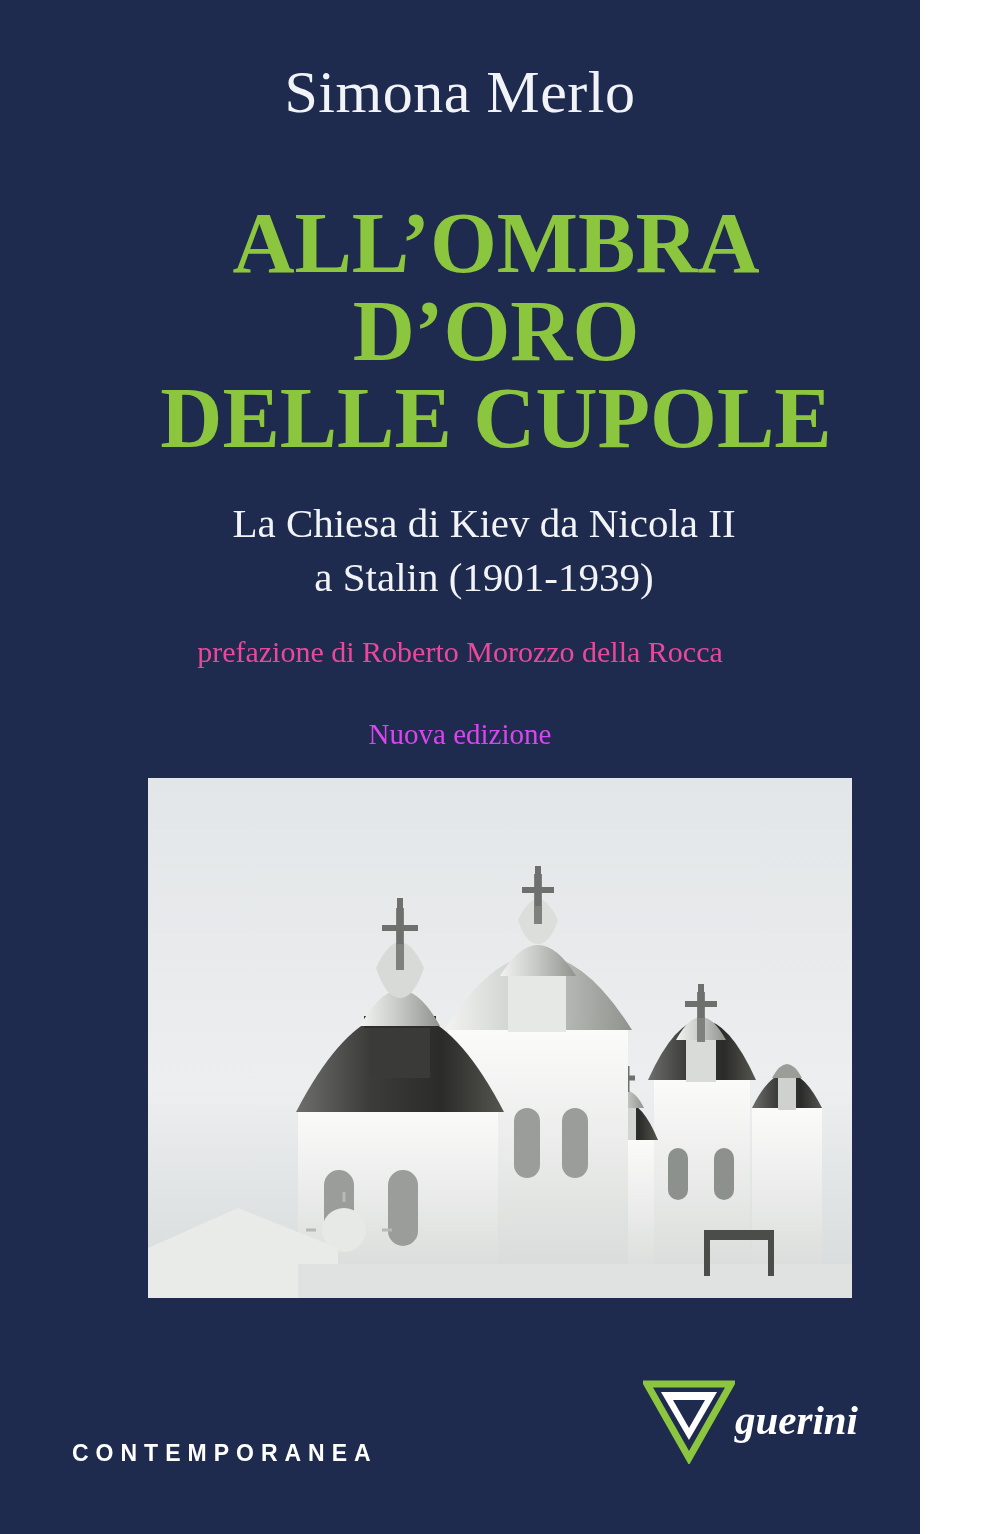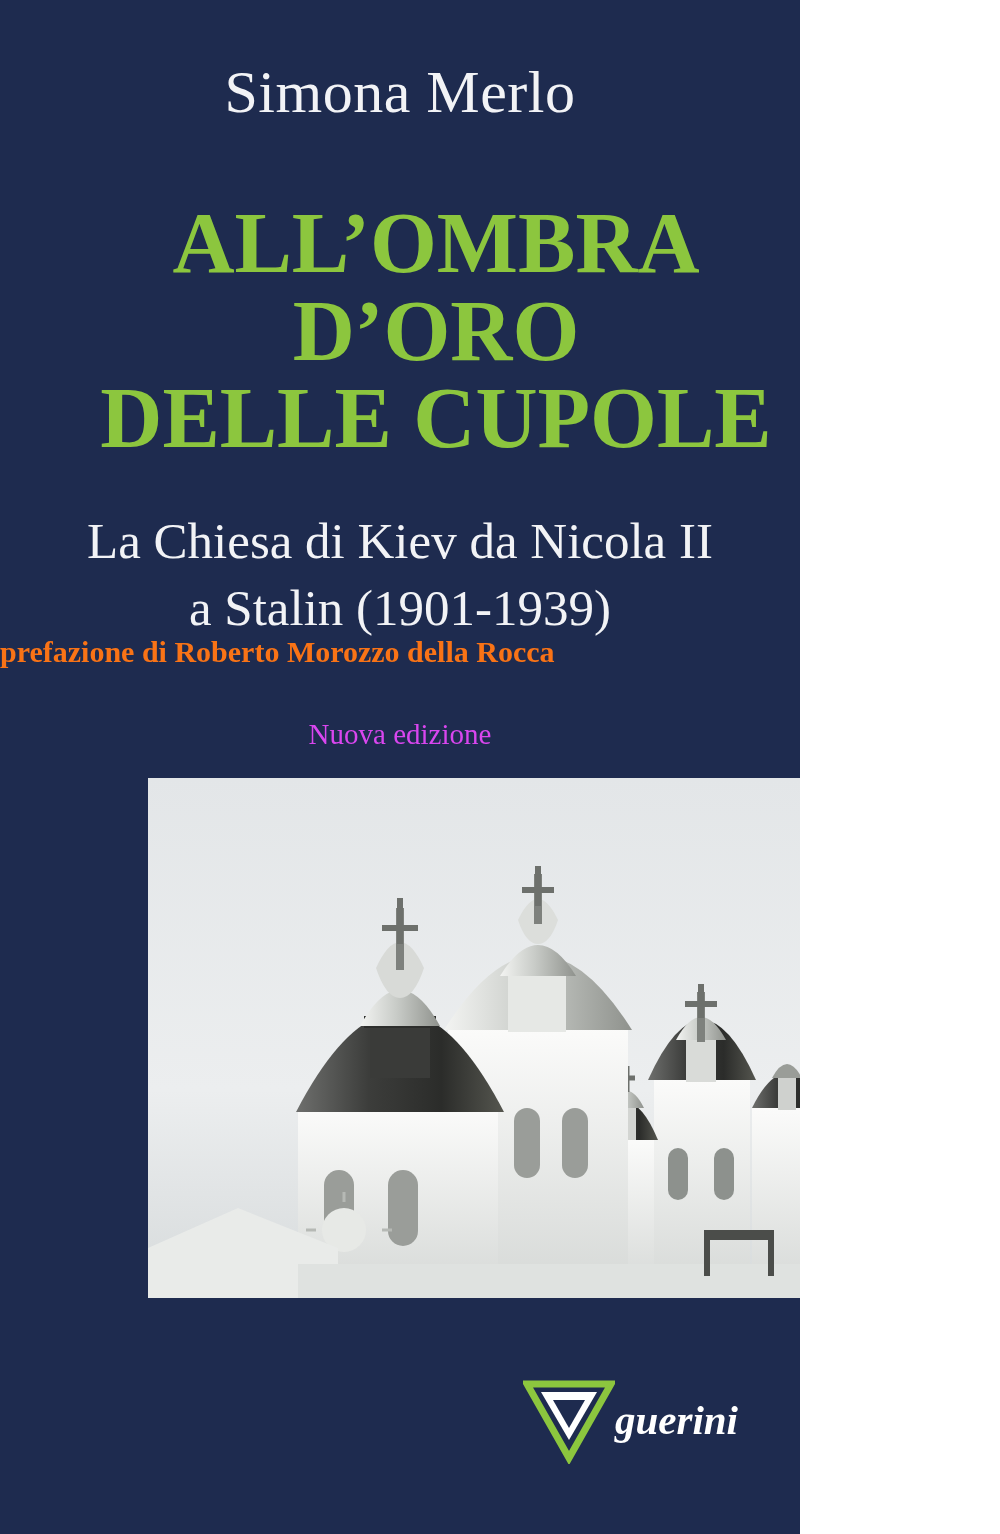--- a/index.html
+++ b/index.html
@@ -2,21 +2,21 @@
 <html><head>
 <meta charset="utf-8">
 <style>
   html, body {
     margin: 0;
     padding: 0;
     background: #ffffff;
   }
   .cover {
     position: relative;
-    width: 800px;
+    width: 920px;
     height: 1534px;
     background: #1e2b4f;
     overflow: hidden;
     font-family: "Liberation Serif", serif;
   }
 
   .author {
     position: absolute;
     top: 58px;
     left: 0;
@@ -41,39 +41,39 @@
     letter-spacing: 0px;
     padding-left: 36px;
   }
   .title-line {
     display: block;
     white-space: nowrap;
   }
 
   .subtitle {
     position: absolute;
-    top: 508px;
+    top: 496px;
     left: 0;
     width: 100%;
     text-align: center;
     color: #f2f3f6;
-    font-size: 51px;
+    font-size: 41px;
     line-height: 1.32;
+    padding-left: 24px;
   }
   .subtitle-line { display: block; }
 
   .preface {
     position: absolute;
     top: 635px;
     left: 0;
     width: 100%;
-    text-align: left;
-    color: #f97316;
+    text-align: center;
+    color: #ec4899;
     font-size: 30px;
-    font-weight: bold;
   }
 
   .edition {
     position: absolute;
     top: 718px;
     left: 0;
     width: 100%;
     text-align: center;
     color: #d946ef;
     font-size: 29px;
@@ -229,20 +229,21 @@
       </g>
 
       <path d="M0 470 L90 430 L190 470 L190 520 L0 520 Z" fill="#e9ebe9"></path>
       <path d="M150 486 L704 486 L704 520 L150 520 Z" fill="#dfe2e0"></path>
       <rect x="556" y="452" width="70" height="10" fill="#4b4d4a"></rect>
       <rect x="556" y="452" width="6" height="46" fill="#4b4d4a"></rect>
       <rect x="620" y="452" width="6" height="46" fill="#4b4d4a"></rect>
     </svg>
   </div>
 
+  <div class="series">CONTEMPORANEA</div>
 
   <div class="publisher">
     <svg class="pub-mark" viewBox="0 0 92 86">
       <path d="M4 6 L88 6 L46 80 Z" fill="none" stroke="#8cc63e" stroke-width="7"></path>
       <path d="M18 14 L74 14 L46 62 Z" fill="#ffffff"></path>
       <path d="M30 22 L62 22 L46 50 Z" fill="#1e2b4f"></path>
     </svg>
     <div class="pub-text">
       <span>guerini</span>
     </div>

